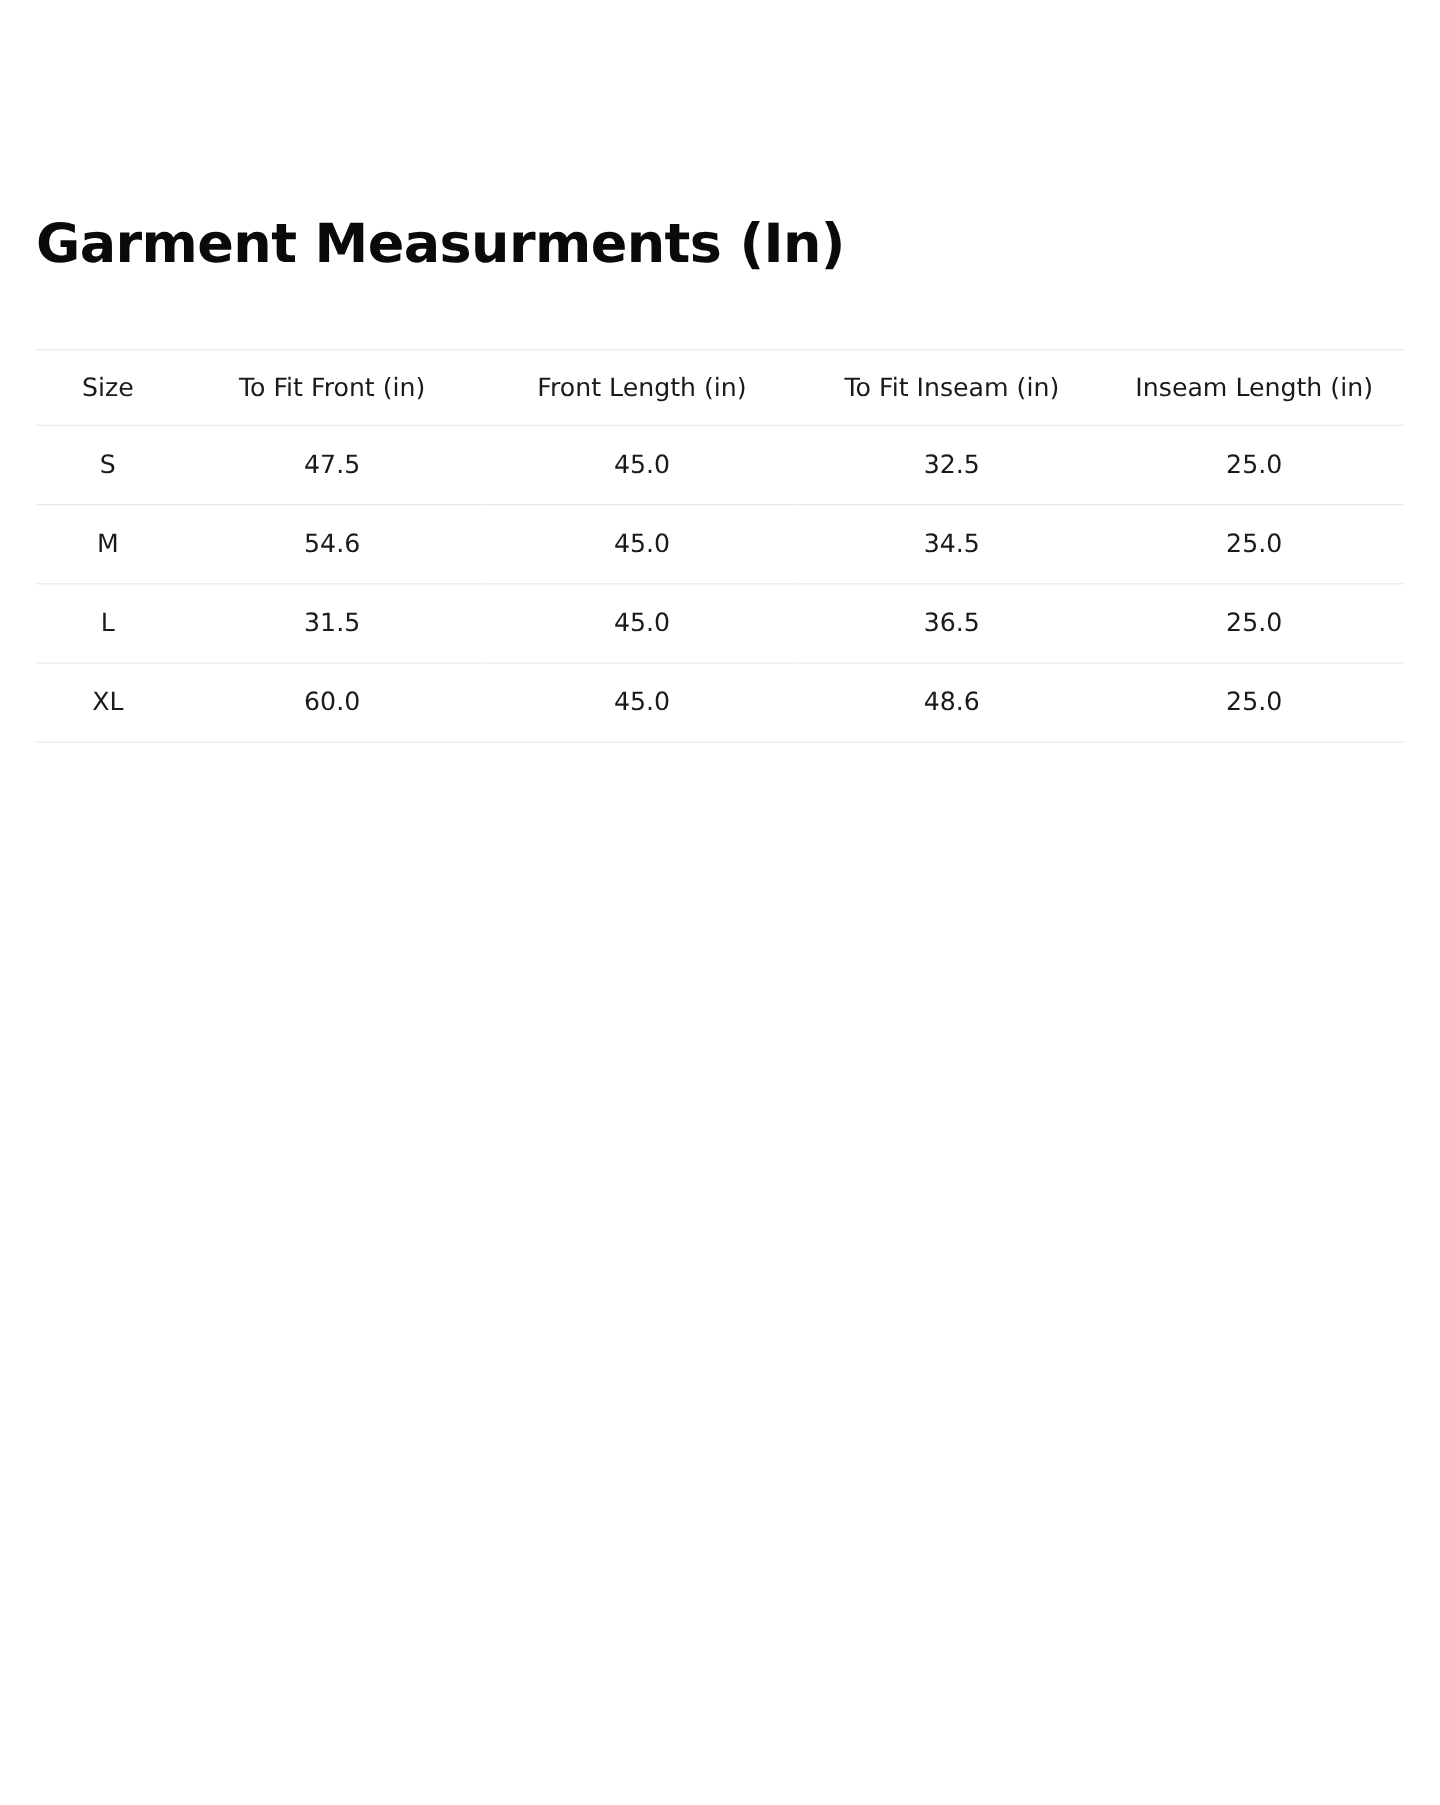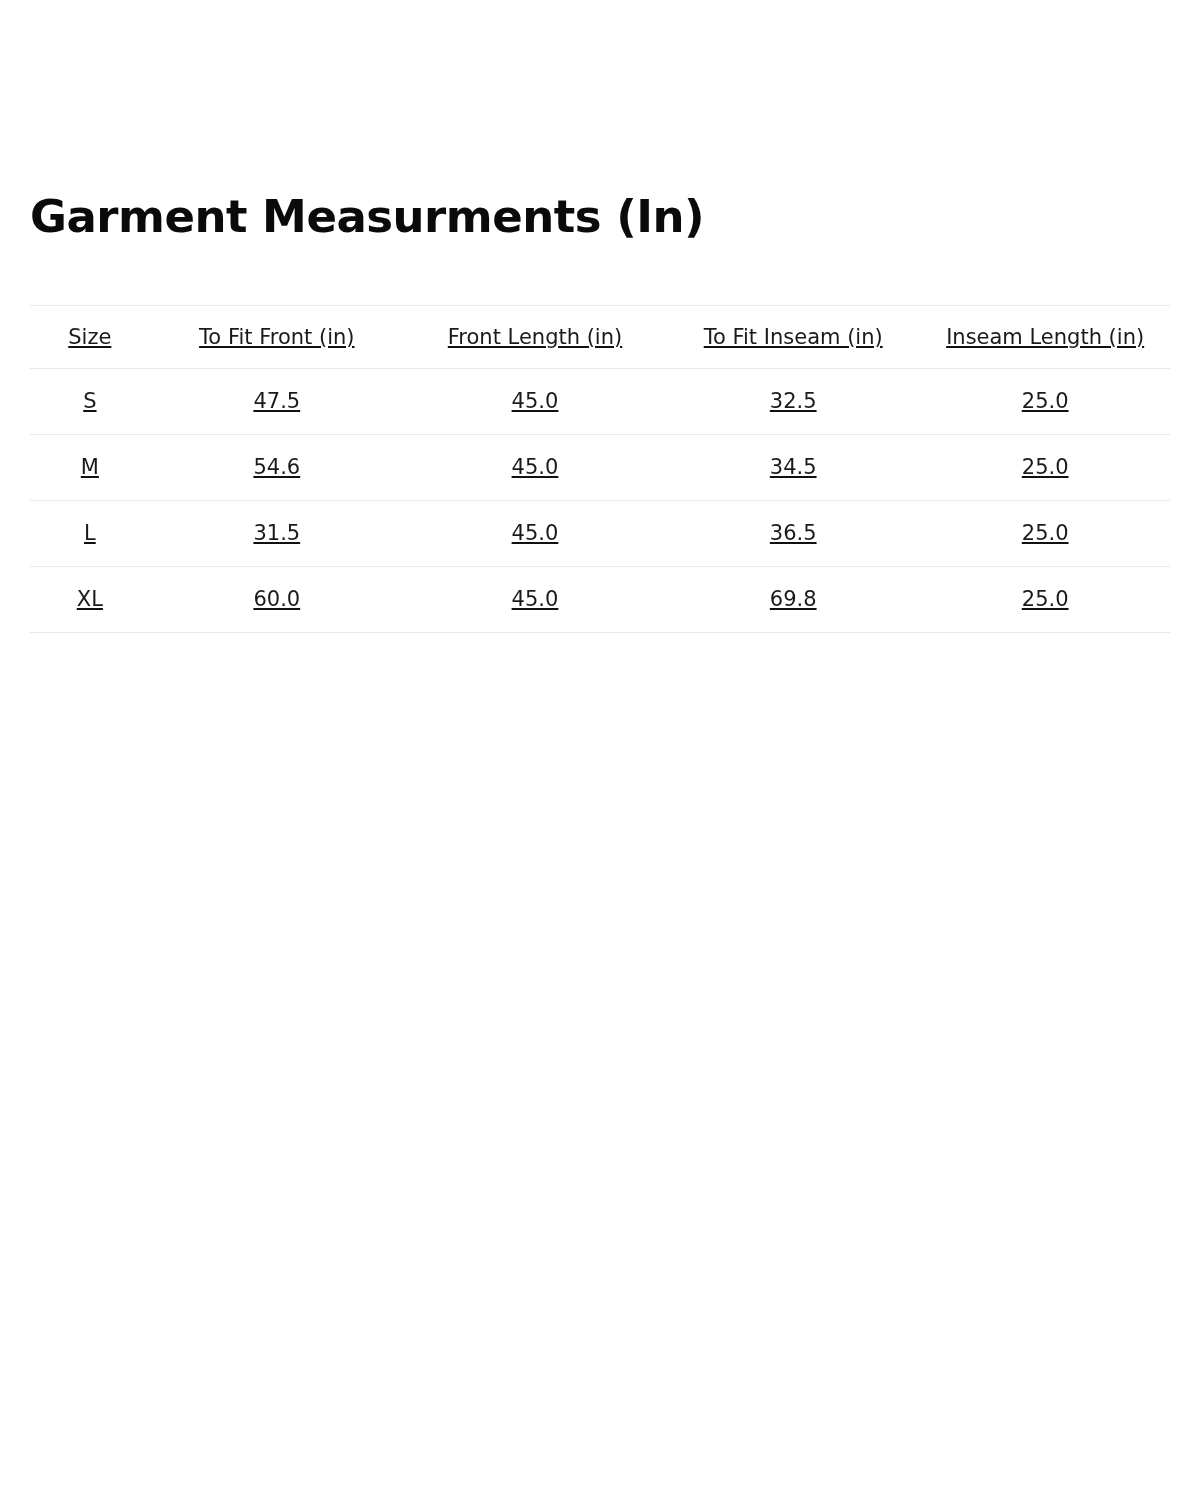--- a/index.html
+++ b/index.html
@@ -13,40 +13,38 @@
     font-family: "DejaVu Sans", sans-serif;
     color: #111111;
     -webkit-font-smoothing: antialiased;
   }
   .page {
     position: relative;
     width: 1200px;
     height: 1444px;
     box-sizing: border-box;
     padding: 0 30px;
-    margin-top: 14px;
   }
   .title {
     font-family: "DejaVu Sans", sans-serif;
     font-size: 45px;
     font-weight: 700;
     letter-spacing: -0.5px;
     color: #0a0a0a;
     margin: 0;
     padding-top: 178px;
     line-height: 1.1;
   }
   .table-wrap {
     margin-top: 63px;
   }
   table.size-table {
     width: 100%;
     border-collapse: collapse;
     table-layout: fixed;
-    text-decoration: underline;
   }
   table.size-table th,
   table.size-table td {
     font-size: 21px;
     font-weight: 400;
     color: #1a1a1a;
     text-align: center;
     padding: 0;
     height: 65px;
     vertical-align: middle;
@@ -114,20 +112,20 @@
           <td>L</td>
           <td>31.5</td>
           <td>45.0</td>
           <td>36.5</td>
           <td>25.0</td>
         </tr>
         <tr>
           <td>XL</td>
           <td>60.0</td>
           <td>45.0</td>
-          <td>69.8</td>
+          <td>48.6</td>
           <td>25.0</td>
         </tr>
       </tbody>
     </table>
   </div>
 
 </div>
 
 </body></html>

